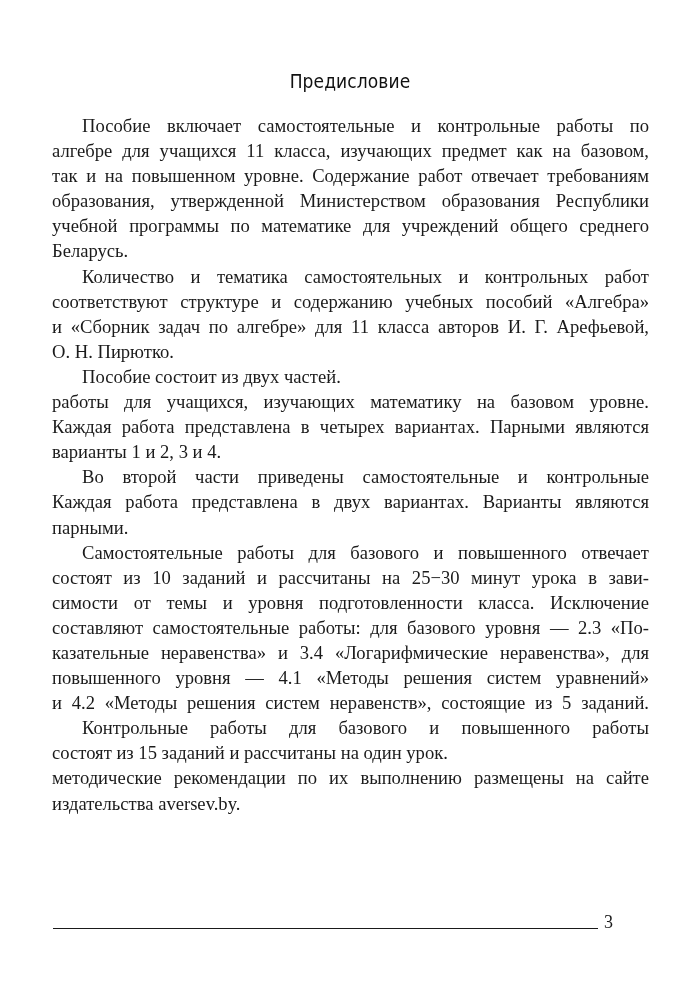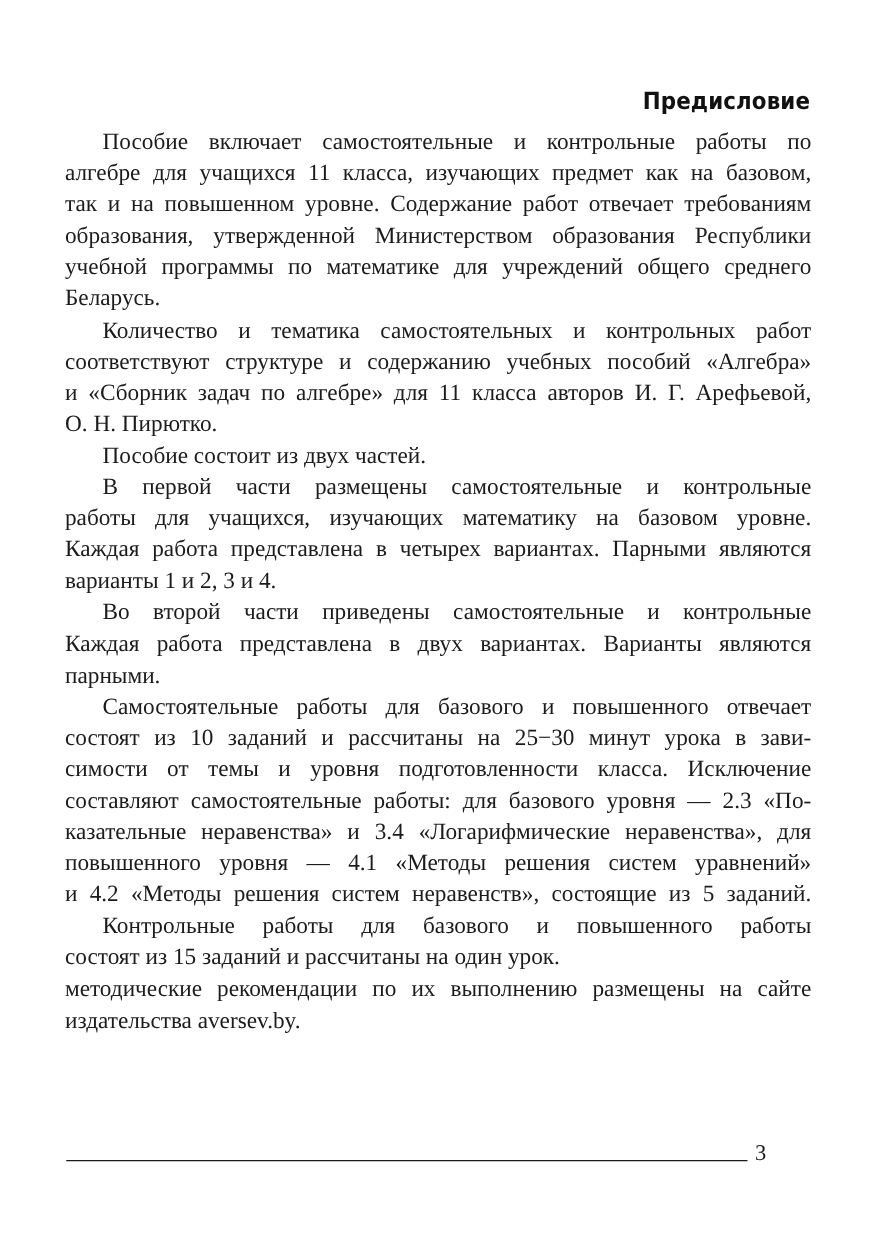--- a/index.html
+++ b/index.html
@@ -23,34 +23,34 @@
     width: 700px;
     height: 1000px;
   }
 
   
   .page-title {
     position: absolute;
     left: 52px;
     top: 57px;
     width: 596px;
-    text-align: right;
+    text-align: center;
     font-family: "Liberation Sans Narrow", "DejaVu Sans Condensed", "Liberation Sans", sans-serif;
-    font-weight: bold;
+    font-weight: normal;
     font-size: 19px;
     letter-spacing: 0.1px;
     color: #111111;
     white-space: nowrap;
   }
 
   
   .body-text {
     position: absolute;
     left: 52px;
-    top: 101px;
+    top: 113px;
     width: 597px;
   }
 
   
   .para-lines {
     margin: 0;
     font-size: 18.6px;
     line-height: 25.1px;
     color: #1b1b1b;
   }
@@ -116,21 +116,20 @@
       <span class="ln ln-j">соответствуют структуре и содержанию учебных пособий «Алгебра»</span>
       <span class="ln ln-j">и «Сборник задач по алгебре» для 11 класса авторов И. Г. Арефьевой,</span>
       <span class="ln">О. Н. Пирютко.</span>
     </div>
 
     <div class="para-lines">
       <span class="ln ln-indent">Пособие состоит из двух частей.</span>
     </div>
 
     <div class="para-lines">
-      <span class="ln ln-j ln-indent">В первой части размещены самостоятельные и контрольные</span>
       <span class="ln ln-j">работы для учащихся, изучающих математику на базовом уровне.</span>
       <span class="ln ln-j">Каждая работа представлена в четырех вариантах. Парными являются</span>
       <span class="ln">варианты 1 и 2, 3 и 4.</span>
     </div>
 
     <div class="para-lines">
       <span class="ln ln-j ln-indent">Во второй части приведены самостоятельные и контрольные</span>
       <span class="ln ln-j">Каждая работа представлена в двух вариантах. Варианты являются</span>
       <span class="ln">парными.</span>
     </div>

